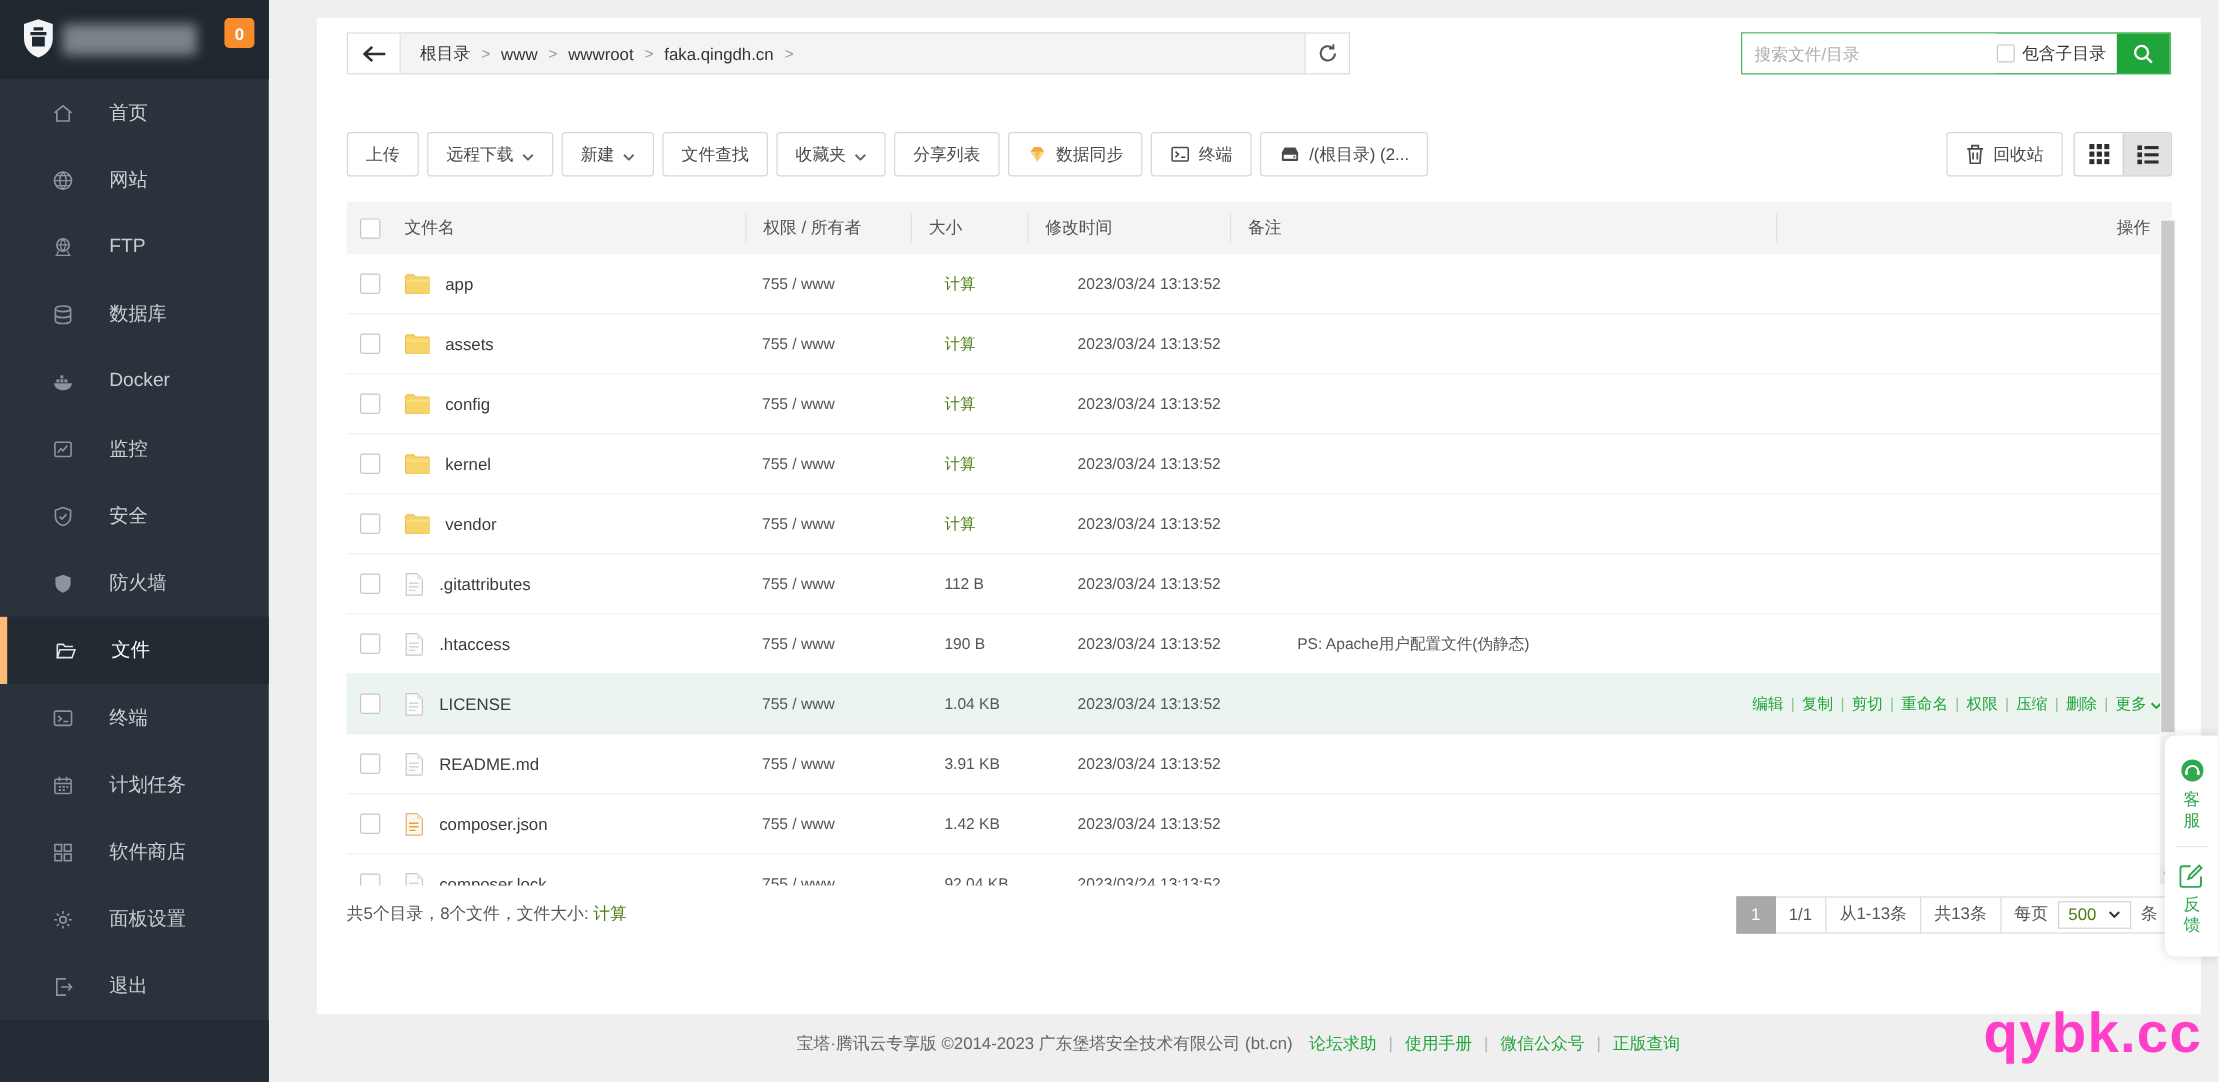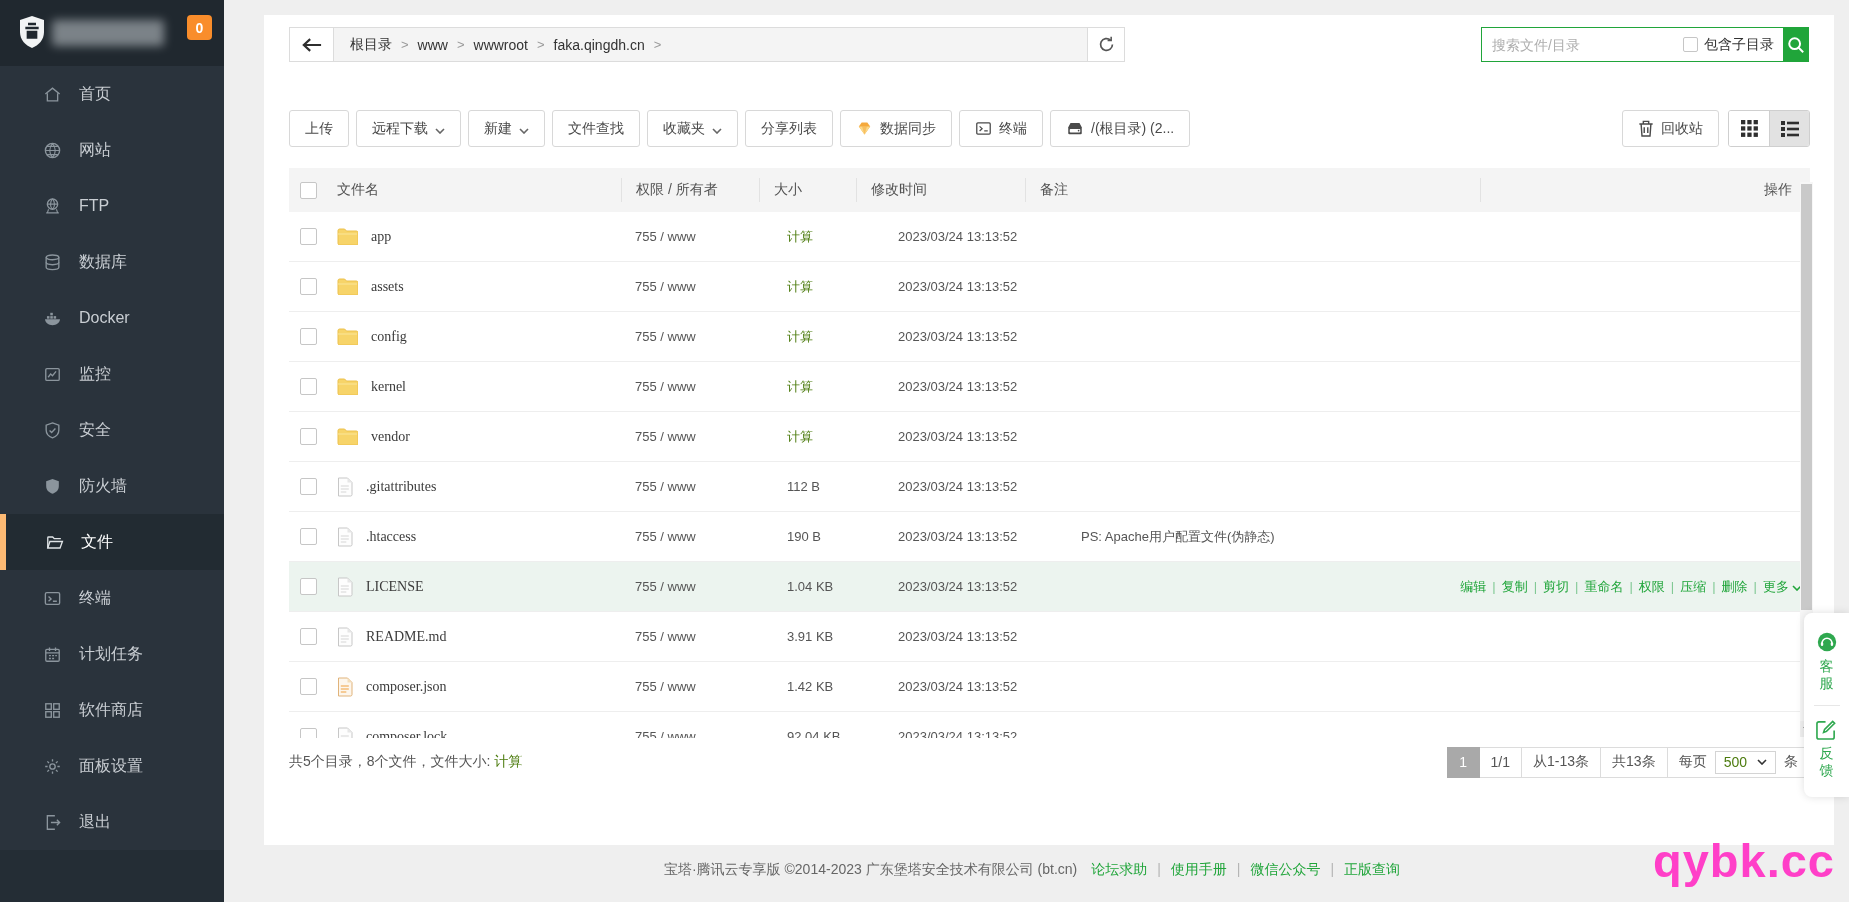--- a/index.html
+++ b/index.html
@@ -6,39 +6,39 @@
   html,body { width:1849px; height:902px; font-family:"Liberation Sans","DejaVu Sans",sans-serif; }
   .stage { position:relative; width:1849px; height:902px; background:#efefef; overflow:hidden; }
 
   
   .sidebar { position:absolute; left:0; top:0; width:224px; height:902px; background:#2a333c; z-index:5; }
   .logo-bar { position:relative; height:66px; background:#20282f; }
   .logo-shield { position:absolute; left:16px; top:14px; color:#f2f4f5; }
   .redacted { position:absolute; left:52px; top:20px; width:112px; height:26px; background:#9aa1a6; border-radius:3px; filter:blur(5px); opacity:.75; }
   .badge { position:absolute; right:12px; top:15px; min-width:25px; height:25px; background:#f98d2b; color:#fff; font-size:14px; font-weight:bold; border-radius:4px; display:flex; align-items:center; justify-content:center; }
   .nav { position:absolute; top:66px; left:0; right:0; }
-  .nav-item { height:56px; display:flex; align-items:center; padding-left:38px; color:#c9ced3; font-size:16px; cursor:pointer; border-left:4px solid transparent; }
+  .nav-item { height:56px; display:flex; align-items:center; padding-left:38px; color:#c9ced3; font-size:16px; cursor:pointer; border-left:4px solid transparent;gap:12px; }
   .nav-item .ico { width:20px; height:20px; margin-right:17px; color:#8b959d; display:flex; align-items:center; justify-content:center; }
   .nav-item .ico svg { width:19px; height:19px; }
   .nav-item.active { background:#222b32; border-left:6px solid #fdba74; color:#fff; }
   .nav-item.active .ico { color:#dfe3e6; }
   .sidebar-foot { position:absolute; bottom:0; left:0; right:0; height:52px; background:#242d35; }
 
   
   .card { position:absolute; left:264px; top:15px; width:1570px; height:830px; background:#fff; }
 
   
   .toprow { position:absolute; left:25px; right:25px; top:12px; height:35px; display:flex; justify-content:space-between; }
   .path-group { display:flex; width:836px; height:35px; }
   .back-btn { width:45px; border:1px solid #dcdcdc; background:#fff; display:flex; align-items:center; justify-content:center; cursor:pointer; }
   .crumb-bar { flex:1; border:1px solid #dcdcdc; border-left:none; background:#f4f4f4; display:flex; align-items:center; padding-left:16px; font-size:14px; color:#333; }
   .crumb { cursor:pointer; }
   .crumb-sep { color:#999; margin:0 9px; font-size:13px; }
   .refresh-btn { width:37px; border:1px solid #dcdcdc; border-left:none; background:#fff; display:flex; align-items:center; justify-content:center; cursor:pointer; color:#555; }
-  .search-group { display:flex; width:328px; height:35px; border:1px solid #20a53a; }
+  .search-group { display:flex; width:358px; height:35px; border:1px solid #20a53a; }
   .search-input { flex:1; border:none; outline:none; padding:0 10px; font-size:14px; color:#333; font-family:inherit; }
   .search-input::placeholder { color:#aeaeae; }
   .subdir { display:flex; align-items:center; margin-right:9px; font-size:14px; color:#333; white-space:nowrap; }
   .cbx { width:15px; height:15px; border:1px solid #c6c6c6; background:#fff; border-radius:2px; margin-right:6px; flex:0 0 15px; cursor:pointer; }
   .search-btn { width:44px; background:#20a53a; border:none; display:flex; align-items:center; justify-content:center; cursor:pointer; }
 
   
   .toolbar { position:absolute; left:25px; right:24px; top:95px; height:37px; display:flex; gap:7px; align-items:center; }
   .tbtn { height:37px; border:1px solid #d8d8d8; border-radius:3px; background:#fff; display:flex; align-items:center; padding:0 15px; font-size:14px; color:#494949; cursor:pointer; gap:7px; white-space:nowrap; }
   .tbtn .bico { display:flex; align-items:center; }
@@ -47,21 +47,21 @@
   .vbtn { width:40px; display:flex; align-items:center; justify-content:center; background:#fff; cursor:pointer; }
   .vbtn + .vbtn { border-left:1px solid #cfcfcf; }
   .vbtn.active { background:#e2e2e2; }
 
   
   .ftable { position:absolute; left:25px; right:24px; top:153px; font-size:13px; color:#555; }
   .trow { display:flex; align-items:center; height:50px; border-bottom:1px solid #eeeeee; background:#fff; }
   .thead { height:44px; background:#f4f4f4; font-size:14px; color:#525252; border-bottom:none; }
   .c-check { flex:0 0 48px; padding-left:11px; display:flex; align-items:center; }
   .c-check .cbx { margin:0; width:17px; height:17px; flex:0 0 17px; }
-  .c-name { flex:0 0 298px; display:flex; align-items:center; gap:13px;font-family:Liberation Serif, serif; }
+  .c-name { flex:0 0 298px; display:flex; align-items:center; gap:13px; }
   .c-name .fname { font-size:14px; color:#3b3b3b; cursor:pointer; }
   .c-perm { flex:0 0 152px; }
   .c-size { flex:0 0 111px; }
   .c-time { flex:0 0 183px; }
   .c-note { flex:1 1 auto; min-width:0; }
   .c-actions { flex:0 0 330px; text-align:right; padding-right:8px; white-space:nowrap; }
   .thead .hc { height:24px; display:flex; align-items:center; }
   .thead .c-perm,.thead .c-size,.thead .c-time,.thead .c-note { border-left:1px solid #e2e2e2; padding-left:14px; margin-left:-14px; }
   .thead .c-actions { border-left:1px solid #e2e2e2; justify-content:flex-end; display:flex; padding-right:18px; }
   .glink { color:#4d7c0f; cursor:pointer; text-decoration:none; }

